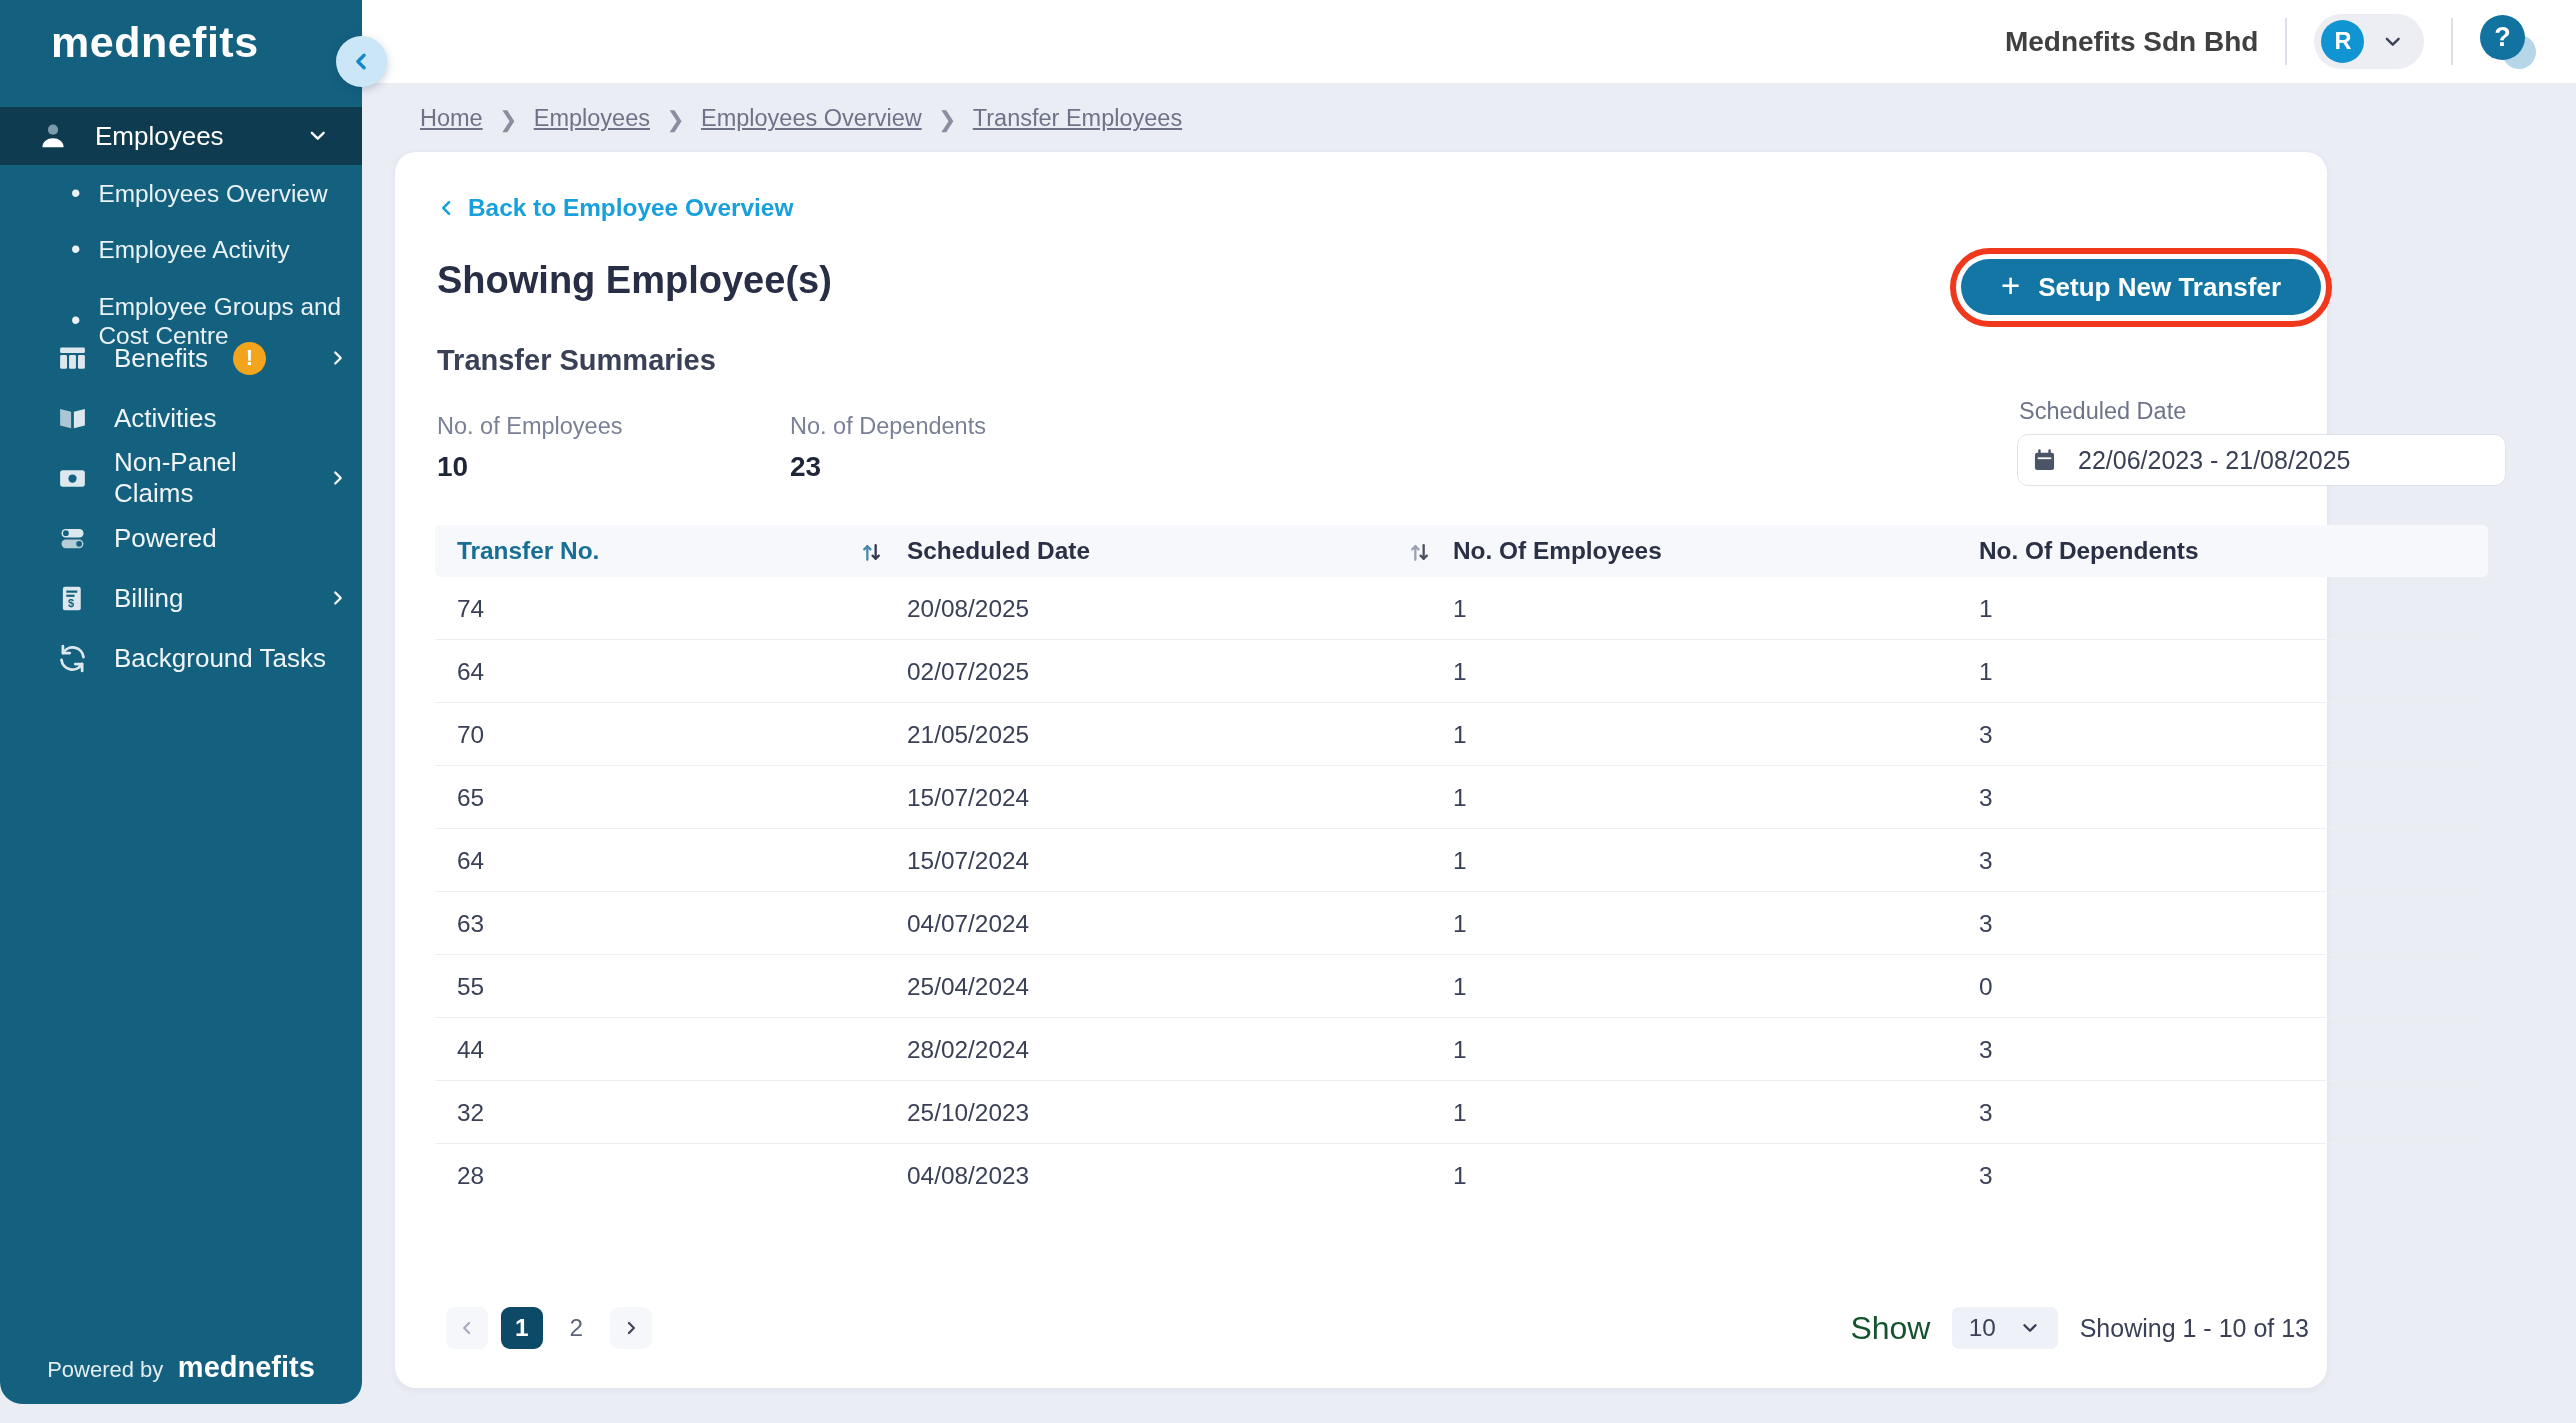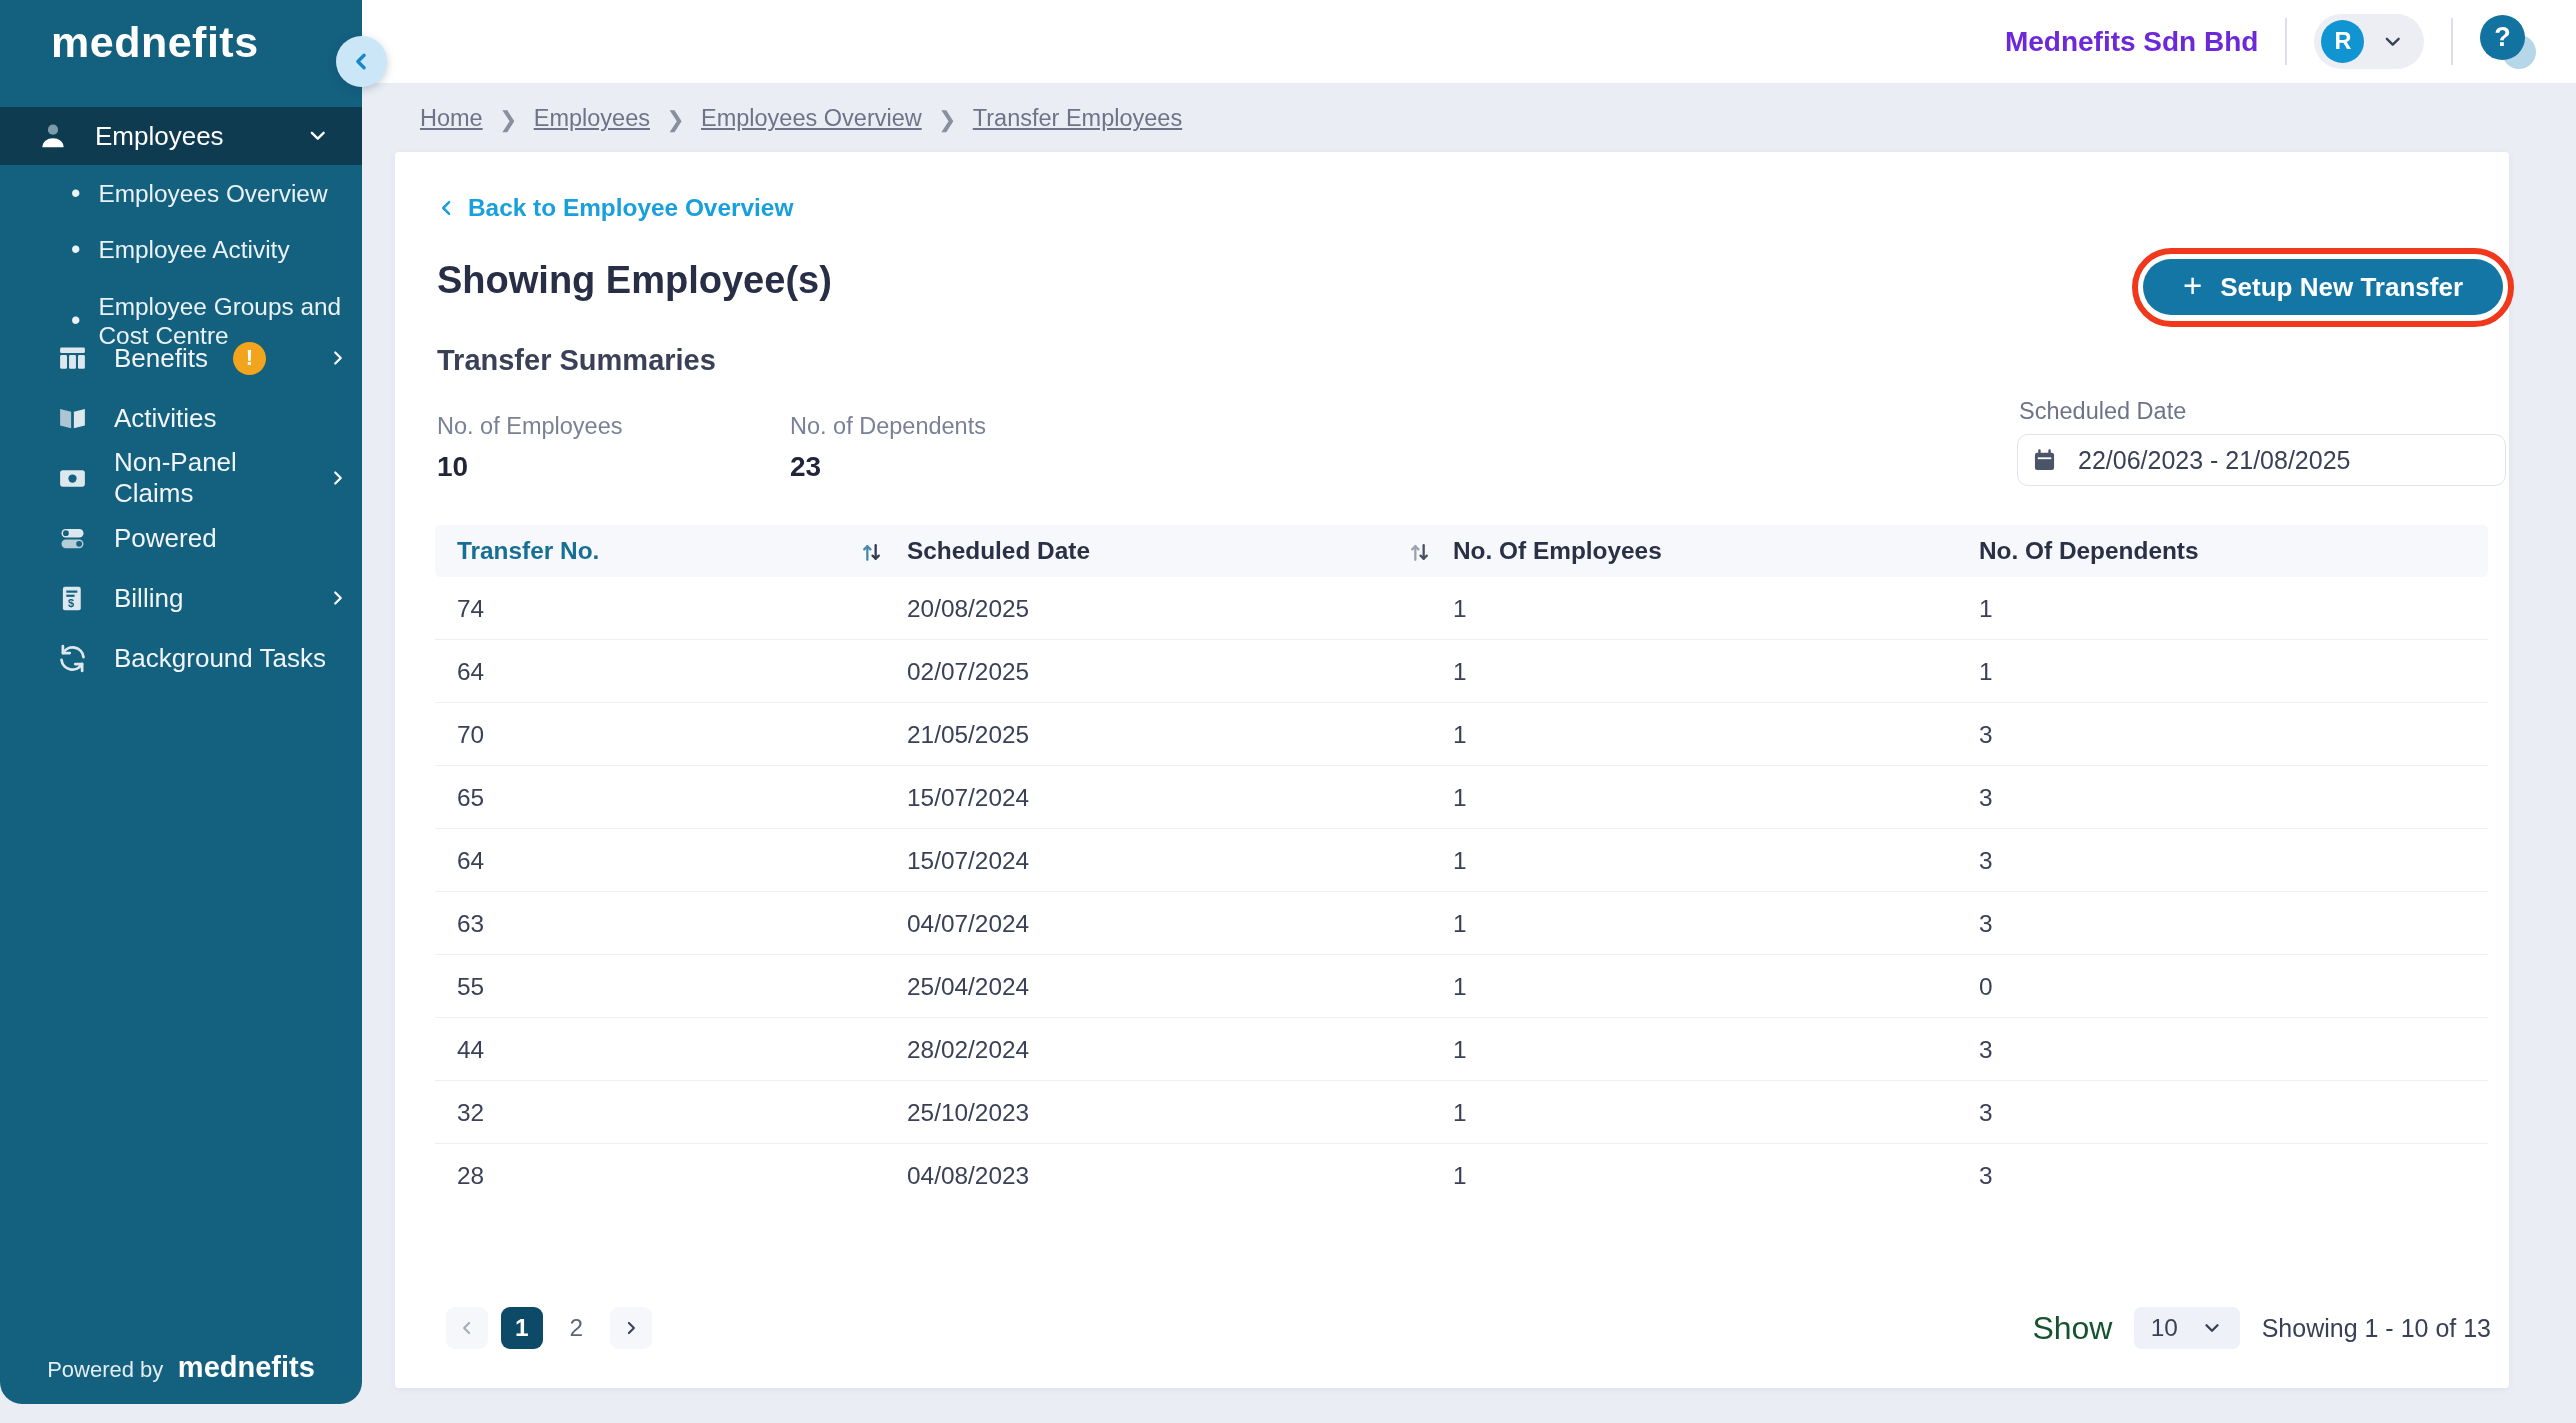--- a/index.html
+++ b/index.html
@@ -48,21 +48,21 @@
     position:absolute; left:336px; top:36px; width:51px; height:51px; border-radius:50%;
     background:#CBE6F6; display:flex; align-items:center; justify-content:center;
     box-shadow:0 2.7px 9px rgba(20,60,90,.25); z-index:5; cursor:pointer; border:none;
   }
 
   
   .topbar {
     position:absolute; left:362px; top:0; right:0; height:83px; background:#fff;
     display:flex; align-items:center; justify-content:flex-end; gap:27px; padding-right:40px; z-index:1;
   }
-  .company { font-size:28px; font-weight:bold; color:#6d28d9; }
+  .company { font-size:28px; font-weight:bold; color:#404040; }
   .tdivider { width:1.8px; height:47px; background:#DCDFE9; }
   .avatar-pill {
     display:flex; align-items:center; gap:16.3px; background:#ECEEF3;
     border-radius:904px; padding:6.3px 20px 6.3px 7.2px; cursor:pointer;
   }
   .avatar {
     width:43px; height:43px; border-radius:50%; background:#1094D2; color:#fff;
     font-size:23.5px; font-weight:bold; display:flex; align-items:center; justify-content:center;
   }
   .help { position:relative; width:56px; height:54px; cursor:pointer; }
@@ -75,22 +75,22 @@
   }
   .help-main::after { content:""; position:absolute; left:3.6px; bottom:-6.3px; border:8.1px solid transparent; border-top-color:#1272A0; transform:rotate(25deg); }
 
   
   .content { position:absolute; left:362px; top:83px; right:0; bottom:0; }
   .breadcrumb { position:absolute; left:58px; top:22px; display:flex; align-items:center; gap:16.3px; font-size:23.5px; color:#6F7387; }
   .crumb { cursor:pointer;text-decoration:underline; }
   .crumb-sep { color:#8A8FA0; font-size:22px; margin-top:1.8px; }
 
   .card {
-    position:absolute; left:33px; top:69px; width:2114px; height:1236px;
-    background:#fff; border-radius:4px; box-shadow:0 1.8px 7.2px rgba(45,55,95,.06);
+    position:absolute; left:33px; top:69px; width:1932px; height:1236px;
+    background:#fff; border-radius:21px; box-shadow:0 1.8px 7.2px rgba(45,55,95,.06);
   }
   .back-link { position:absolute; left:42px; top:42px; display:flex; align-items:center; gap:11px; color:#18A0DC; font-size:24.4px; font-weight:bold; cursor:pointer; }
   .page-title { position:absolute; left:42px; top:107px; font-size:38px; font-weight:bold; color:#272E45; }
 
   .btn-ring { position:absolute; right:-5.4px; top:96px; border:6.3px solid #F0391C; border-radius:904px; padding:5.4px; }
   .setup-btn {
     background:#1476A5; color:#fff; border:none; border-radius:904px; height:56px;
     padding:0 40px; font-size:26px; font-weight:bold; display:flex; align-items:center; gap:18px; cursor:pointer;
     font-family:"Liberation Sans", sans-serif;
   }

